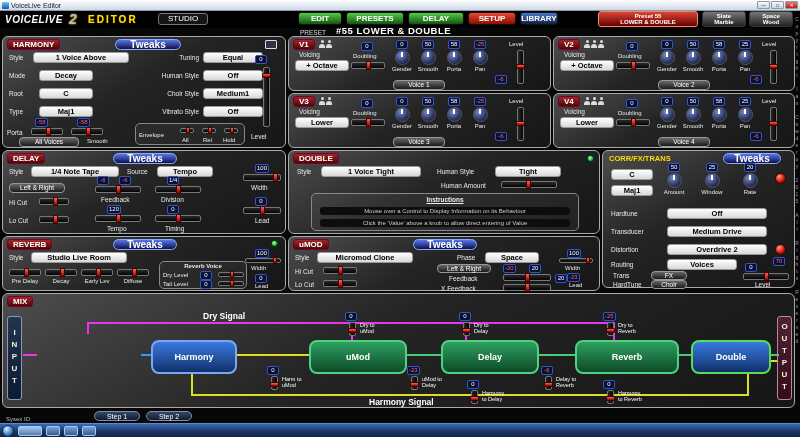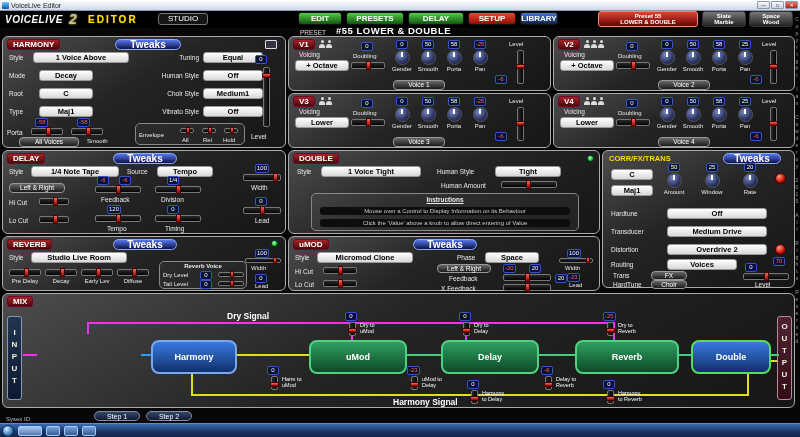--- a/index.html
+++ b/index.html
@@ -68,21 +68,21 @@
 .outbar{background:linear-gradient(#4f2233,#330d18);border:1px solid #bb8899;}
 .mblock{position:absolute;border-radius:8px;border:2px solid;color:#fff;font-weight:bold;display:flex;flex-direction:column;align-items:center;justify-content:center;text-align:center;line-height:1.15;}
 .mblock.blue{background:linear-gradient(#3a7ae0,#10306a);border-color:#7aa8f0;}
 .mblock.green{background:linear-gradient(#2ea060,#0c4a28);border-color:#50d080;}
 .mblock.dbl{background:linear-gradient(#3a7ae0,#10306a);border-color:#55dd55;}
 .line{position:absolute;}
 .send{position:absolute;width:42px;height:26px;}
 .send .chip{left:0;top:0;}
 .send .vs{left:4px;top:10px;height:14px;}
 .send .slabel{position:absolute;left:15px;top:10px;width:27px;font-size:5.5px;color:#fff;line-height:1.15;}
-.siglabel{position:absolute;font-size:8.5px;font-weight:bold;color:#fff;margin-left:24px;}
+.siglabel{position:absolute;font-size:8.5px;font-weight:bold;color:#fff;}
 
 .stepbtn{position:absolute;height:10px;line-height:9px;border-radius:5px;background:linear-gradient(#334a66,#101a2e);border:1px solid #88a;color:#fff;font-size:7px;text-align:center;}
 .website{position:absolute;font-size:8px;font-weight:bold;color:#fff;letter-spacing:1px;text-align:center;}
 .sysex{position:absolute;font-size:6px;color:#bbb;}
 .taskbar{position:absolute;left:0;top:423px;width:800px;height:14px;background:linear-gradient(#3a6ab0,#1a3260 60%,#122548);border-top:1px solid #5a8ad0;}
 .orb{position:absolute;left:2px;top:1px;width:12px;height:12px;border-radius:50%;background:radial-gradient(circle at 35% 30%,#cfeeff,#4488cc 55%,#112244);border:1px solid #0a2a4a;}
 .titem{position:absolute;top:2px;width:14px;height:10px;background:linear-gradient(#7aa0d8,#3a5a90);border:1px solid #99ccff;border-radius:2px;}
 .titem.active{width:24px;background:linear-gradient(#a8c8f0,#5a7ab0);}
 .copyright{position:absolute;right:0;top:16px;width:6px;height:418px;font-size:5px;color:#999;letter-spacing:1px;overflow:hidden;}
 </style>

